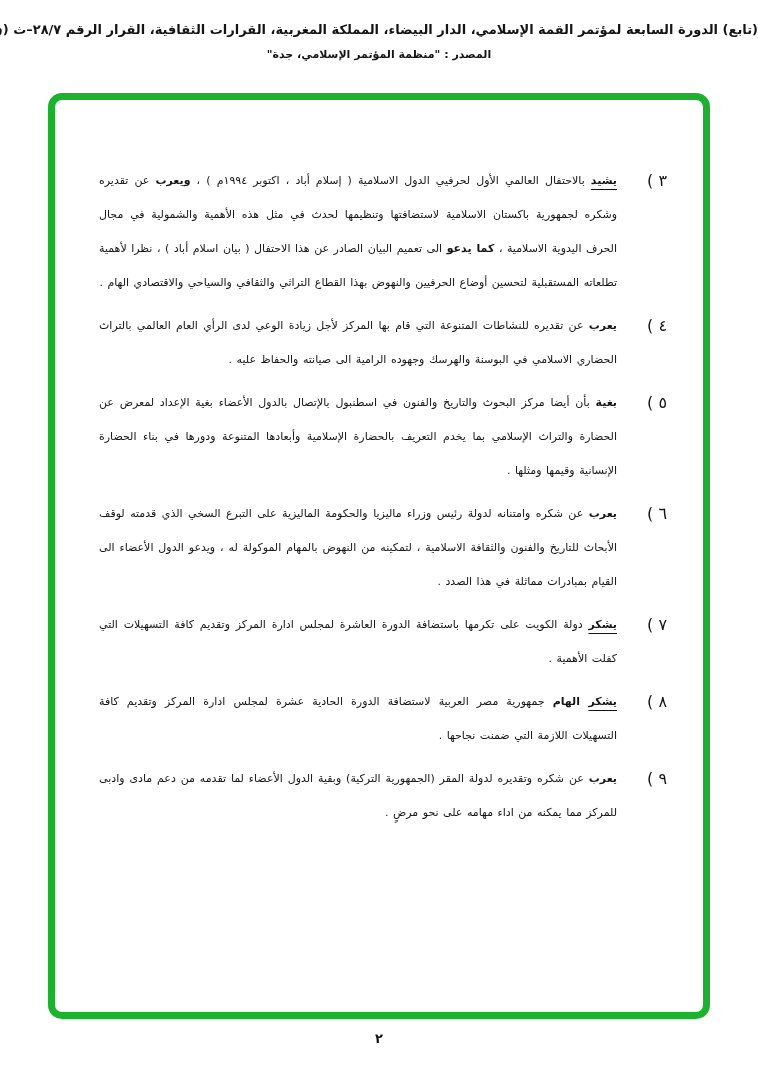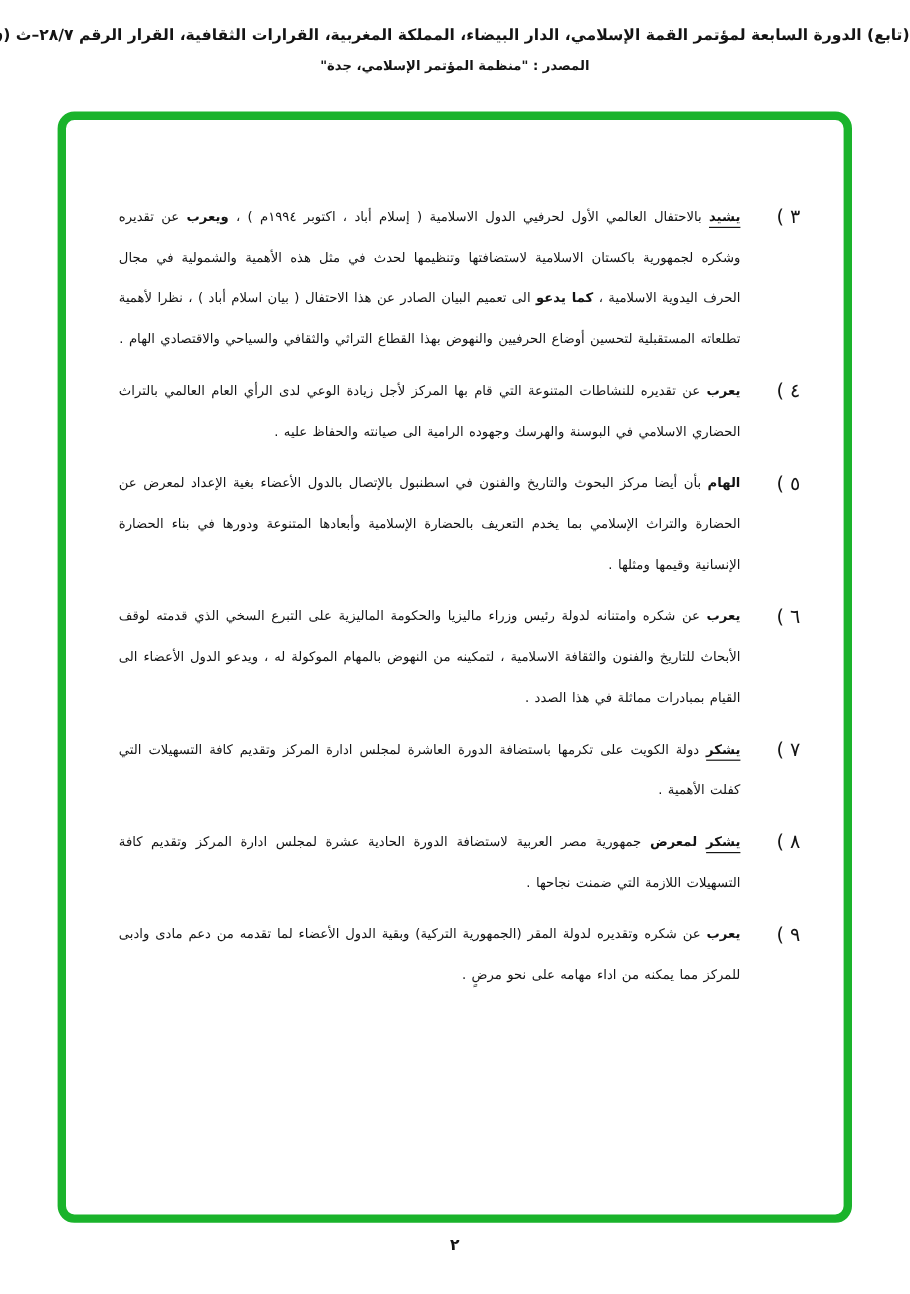--- a/index.html
+++ b/index.html
@@ -60,33 +60,33 @@
       <div class="item">
         <span class="num">٣ )</span>
         <p class="body"><span class="b u">يشيد</span><span> بالاحتفال العالمي الأول لحرفيي الدول الاسلامية ( إسلام أباد ، اكتوبر ١٩٩٤م ) ، </span><span class="b">ويعرب</span><span> عن تقديره وشكره لجمهورية باكستان الاسلامية لاستضافتها وتنظيمها لحدث في مثل هذه الأهمية والشمولية في مجال الحرف اليدوية الاسلامية ، </span><span class="b">كما يدعو</span><span> الى تعميم البيان الصادر عن هذا الاحتفال ( بيان اسلام أباد ) ، نظرا لأهمية تطلعاته المستقبلية لتحسين أوضاع الحرفيين والنهوض بهذا القطاع التراثي والثقافي والسياحي والاقتصادي الهام .</span></p>
       </div>
       <div class="item">
         <span class="num">٤ )</span>
         <p class="body"><span class="b">يعرب</span><span> عن تقديره للنشاطات المتنوعة التي قام بها المركز لأجل زيادة الوعي لدى الرأي العام العالمي بالتراث الحضاري الاسلامي في البوسنة والهرسك وجهوده الرامية الى صيانته والحفاظ عليه .</span></p>
       </div>
       <div class="item">
         <span class="num">٥ )</span>
-        <p class="body"><span class="b">الهام</span><span> بأن أيضا مركز البحوث والتاريخ والفنون في اسطنبول بالإتصال بالدول الأعضاء بغية الإعداد لمعرض عن الحضارة والتراث الإسلامي بما يخدم التعريف بالحضارة الإسلامية وأبعادها المتنوعة ودورها في بناء الحضارة الإنسانية وقيمها ومثلها .</span></p>
+        <p class="body"><span class="b">بغية</span><span> بأن أيضا مركز البحوث والتاريخ والفنون في اسطنبول بالإتصال بالدول الأعضاء بغية الإعداد لمعرض عن الحضارة والتراث الإسلامي بما يخدم التعريف بالحضارة الإسلامية وأبعادها المتنوعة ودورها في بناء الحضارة الإنسانية وقيمها ومثلها .</span></p>
       </div>
       <div class="item">
         <span class="num">٦ )</span>
         <p class="body"><span class="b">يعرب</span><span> عن شكره وامتنانه لدولة رئيس وزراء ماليزيا والحكومة الماليزية على التبرع السخي الذي قدمته لوقف الأبحاث للتاريخ والفنون والثقافة الاسلامية ، لتمكينه من النهوض بالمهام الموكولة له ، ويدعو الدول الأعضاء الى القيام بمبادرات مماثلة في هذا الصدد .</span></p>
       </div>
       <div class="item">
         <span class="num">٧ )</span>
         <p class="body"><span class="b u">يشكر</span><span> دولة الكويت على تكرمها باستضافة الدورة العاشرة لمجلس ادارة المركز وتقديم كافة التسهيلات التي كفلت الأهمية .</span></p>
       </div>
       <div class="item">
         <span class="num">٨ )</span>
-        <p class="body"><span class="b u">يشكر</span><span class="b"> لمعرض</span><span> جمهورية مصر العربية لاستضافة الدورة الحادية عشرة لمجلس ادارة المركز وتقديم كافة التسهيلات اللازمة التي ضمنت نجاحها .</span></p>
+        <p class="body"><span class="b u">يشكر</span><span class="b"> الهام</span><span> جمهورية مصر العربية لاستضافة الدورة الحادية عشرة لمجلس ادارة المركز وتقديم كافة التسهيلات اللازمة التي ضمنت نجاحها .</span></p>
       </div>
       <div class="item">
         <span class="num">٩ )</span>
         <p class="body"><span class="b">يعرب</span><span> عن شكره وتقديره لدولة المقر (الجمهورية التركية) وبقية الدول الأعضاء لما تقدمه من دعم مادى وادبى للمركز مما يمكنه من اداء مهامه على نحو مرضٍ .</span></p>
       </div>
     </div>
 </div>
 
 <div class="pagenum" lang="ar">٢</div>
 

